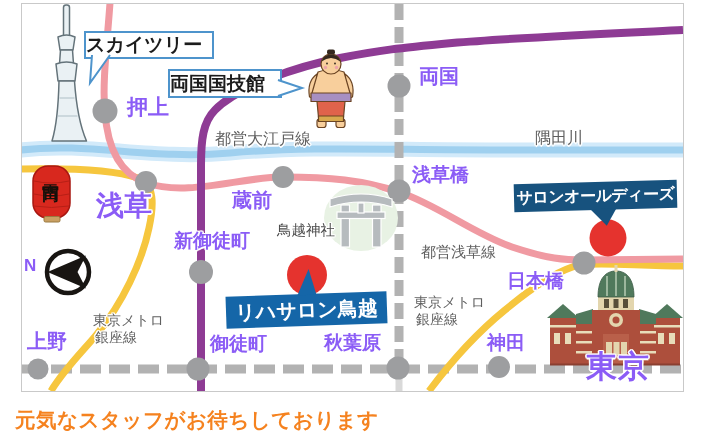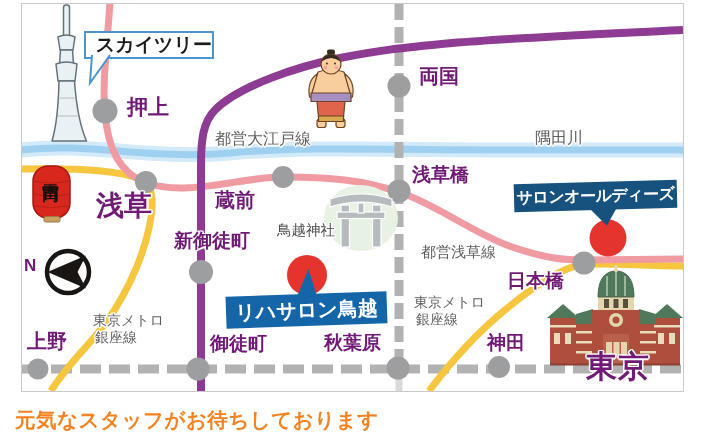--- a/index.html
+++ b/index.html
@@ -1,23 +1,23 @@
 <!DOCTYPE html>
 <html><head>
 <meta charset="utf-8">
 <style>
   html,body{margin:0;padding:0;background:#fff;}
   .stage{position:relative;width:705px;height:444px;background:#fff;overflow:hidden;
          font-family:"Liberation Sans","DejaVu Sans",sans-serif;}
   .stage svg.mapsvg{position:absolute;left:0;top:0;}
-  .t{position:absolute;white-space:nowrap;color:#701a75;font-weight:700;line-height:1;}
+  .t{position:absolute;white-space:nowrap;color:#8b5cf6;font-weight:700;line-height:1;}
   .halo{text-shadow:-1.5px 0 #fff,1.5px 0 #fff,0 -1.5px #fff,0 1.5px #fff,
         -1px -1px #fff,1px -1px #fff,-1px 1px #fff,1px 1px #fff;}
   .gray{color:#5f5f5f;font-weight:400;}
-  .callout{position:absolute;display:flex;align-items:center;justify-content:flex-end;
+  .callout{position:absolute;display:flex;align-items:center;justify-content:flex-start;
            background:#fff;border:2px solid #4e94cc;box-sizing:border-box;
            font-weight:700;color:#1c1c1c;}
   .bluebox{position:absolute;display:flex;align-items:center;justify-content:center;
            color:#fff;font-weight:700;box-sizing:border-box;}
   .tail{position:absolute;overflow:visible;}
   .vjp{writing-mode:vertical-rl;text-orientation:upright;}
   .footer{position:absolute;color:#f5821f;font-weight:600;line-height:1;white-space:nowrap;padding-left:14px;}
 </style>
 </head>
 <body>
@@ -148,21 +148,21 @@
 
       <g>
         <circle cx="68" cy="272" r="21" fill="#ffffff" stroke="#181512" stroke-width="4.5"></circle>
         <path d="M 47.5,272 L 86,255.5 L 77.5,272 L 86,288.5 Z" fill="#181512"></path>
       </g>
     </g>
   </svg>
 
   <span class="t halo" style="left:127px;top:96px;font-size:21px">押上</span>
   <span class="t halo" style="left:96px;top:192px;font-size:28px">浅草</span>
-  <span class="t halo" style="left:215px;top:190px;font-size:20px">蔵前</span>
+  <span class="t halo" style="left:232px;top:190px;font-size:20px">蔵前</span>
   <span class="t halo" style="left:419px;top:66px;font-size:20px">両国</span>
   <span class="t halo" style="left:412px;top:165px;font-size:19px">浅草橋</span>
   <span class="t halo" style="left:174px;top:231px;font-size:19px">新御徒町</span>
   <span class="t halo" style="left:27px;top:331px;font-size:20px">上野</span>
   <span class="t halo" style="left:210px;top:334px;font-size:19px">御徒町</span>
   <span class="t halo" style="left:324px;top:333px;font-size:19px">秋葉原</span>
   <span class="t halo" style="left:487px;top:333px;font-size:19px">神田</span>
   <span class="t halo" style="left:507px;top:271px;font-size:19px">日本橋</span>
   <span class="t halo" style="left:586px;top:351px;font-size:31px;letter-spacing:1px">東京</span>
 
@@ -180,20 +180,27 @@
   <span class="t" style="left:24px;top:257px;font-size:17px">N</span>
 
   <div class="callout" style="left:84px;top:31px;width:130px;height:28px;font-size:19px">
     <span>スカイツリー</span>
     <svg class="tail" style="left:2px;top:100%;margin-top:-2px;width:24px;height:30px" viewBox="0 0 24 30">
       <path d="M 4,0 H 22 L 2,28 Z" fill="#ffffff"></path>
       <path d="M 4,0 L 2,28 L 22,0" fill="none" stroke="#4e94cc" stroke-width="2"></path>
     </svg>
   </div>
 
+  <div class="callout" style="left:168px;top:69px;width:114px;height:29px;font-size:19px">
+    <span>両国国技館</span>
+    <svg class="tail" style="left:100%;margin-left:-2px;top:7px;width:26px;height:20px" viewBox="0 0 26 20">
+      <path d="M 0,2 L 24,10 L 0,18 Z" fill="#ffffff"></path>
+      <path d="M 0,2 L 24,10 L 0,18" fill="none" stroke="#4e94cc" stroke-width="2"></path>
+    </svg>
+  </div>
 
   <div class="bluebox" style="left:514px;top:182px;width:163px;height:28px;background:#17527e;font-size:16px;letter-spacing:-0.5px;transform:rotate(-1.5deg)">
     <span>サロンオールディーズ</span>
     <svg class="tail" style="left:76px;top:100%;margin-top:-1px;width:28px;height:18px" viewBox="0 0 28 18">
       <path d="M 0,0 H 26 L 16,17 Z" fill="#17527e"></path>
     </svg>
   </div>
 
   <div class="bluebox" style="left:226px;top:294px;width:161px;height:32px;background:#1566a8;font-size:20px;transform:rotate(-2deg)">
     <span>リハサロン鳥越</span>

